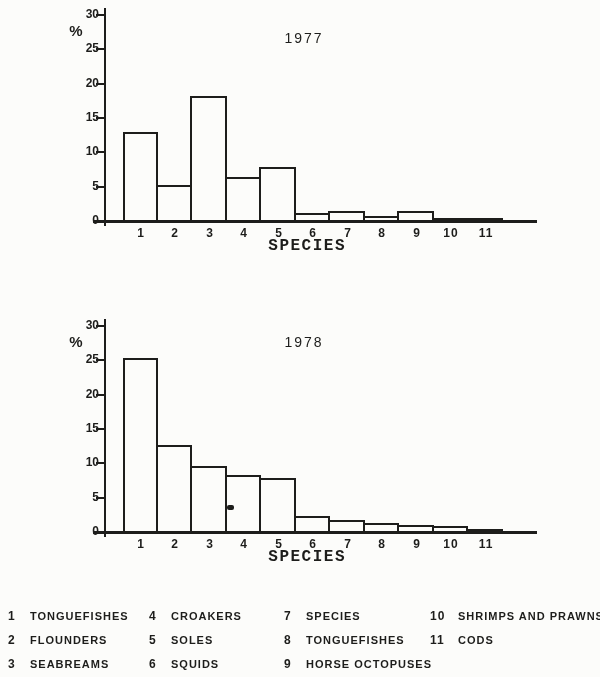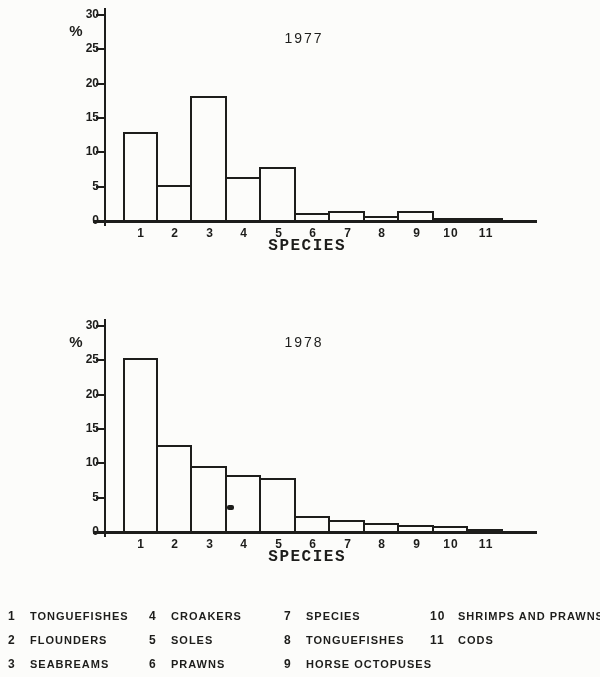--- a/index.html
+++ b/index.html
@@ -133,21 +133,21 @@
         <div class="legend-row">
           <span class="legend-num" style="width: 22px;">4</span>
           <span class="legend-label">CROAKERS</span>
         </div>
         <div class="legend-row">
           <span class="legend-num" style="width: 22px;">5</span>
           <span class="legend-label">SOLES</span>
         </div>
         <div class="legend-row">
           <span class="legend-num" style="width: 22px;">6</span>
-          <span class="legend-label">PRAWNS</span>
+          <span class="legend-label">SQUIDS</span>
         </div>
       </div>
       <div class="legend-col" style="left: 284px;">
         <div class="legend-row">
           <span class="legend-num" style="width: 22px;">7</span>
           <span class="legend-label">SPECIES</span>
         </div>
         <div class="legend-row">
           <span class="legend-num" style="width: 22px;">8</span>
           <span class="legend-label">TONGUEFISHES</span>

